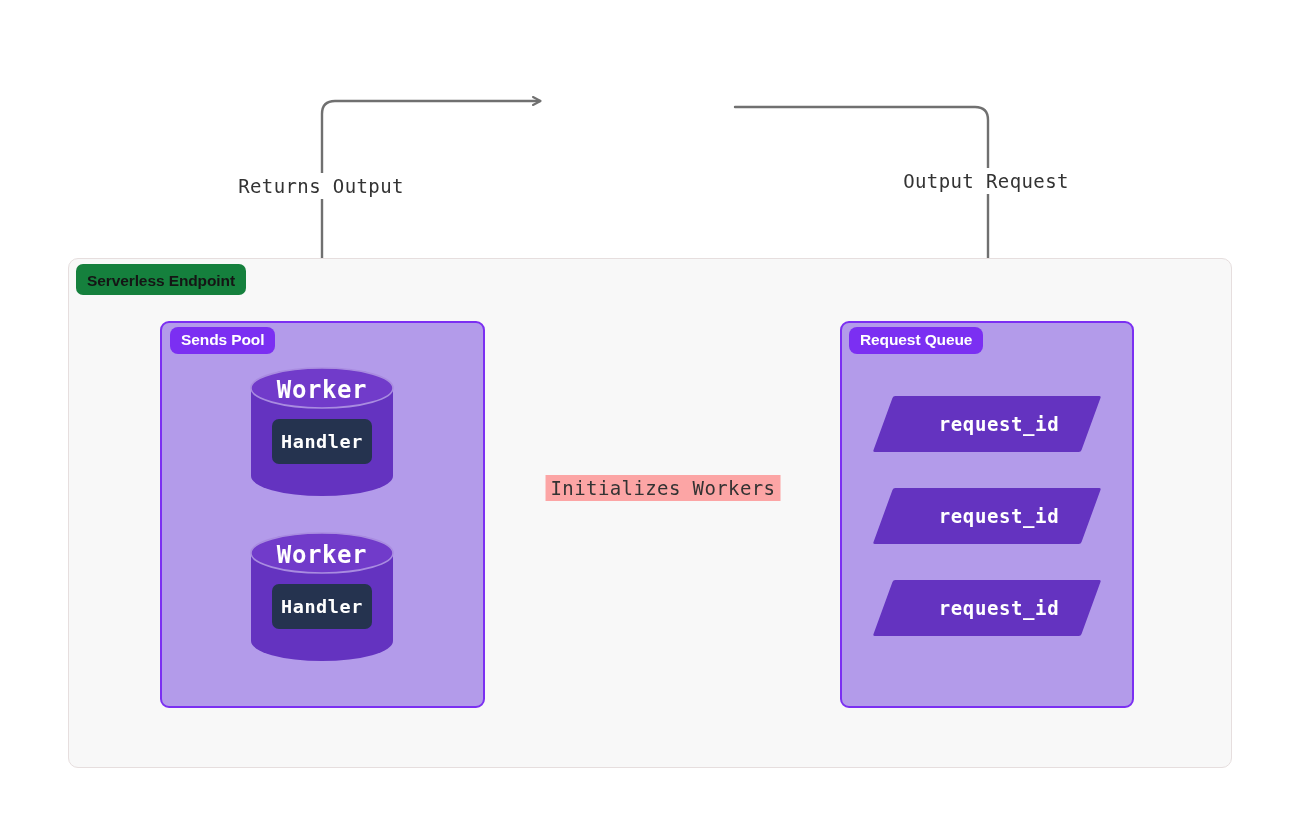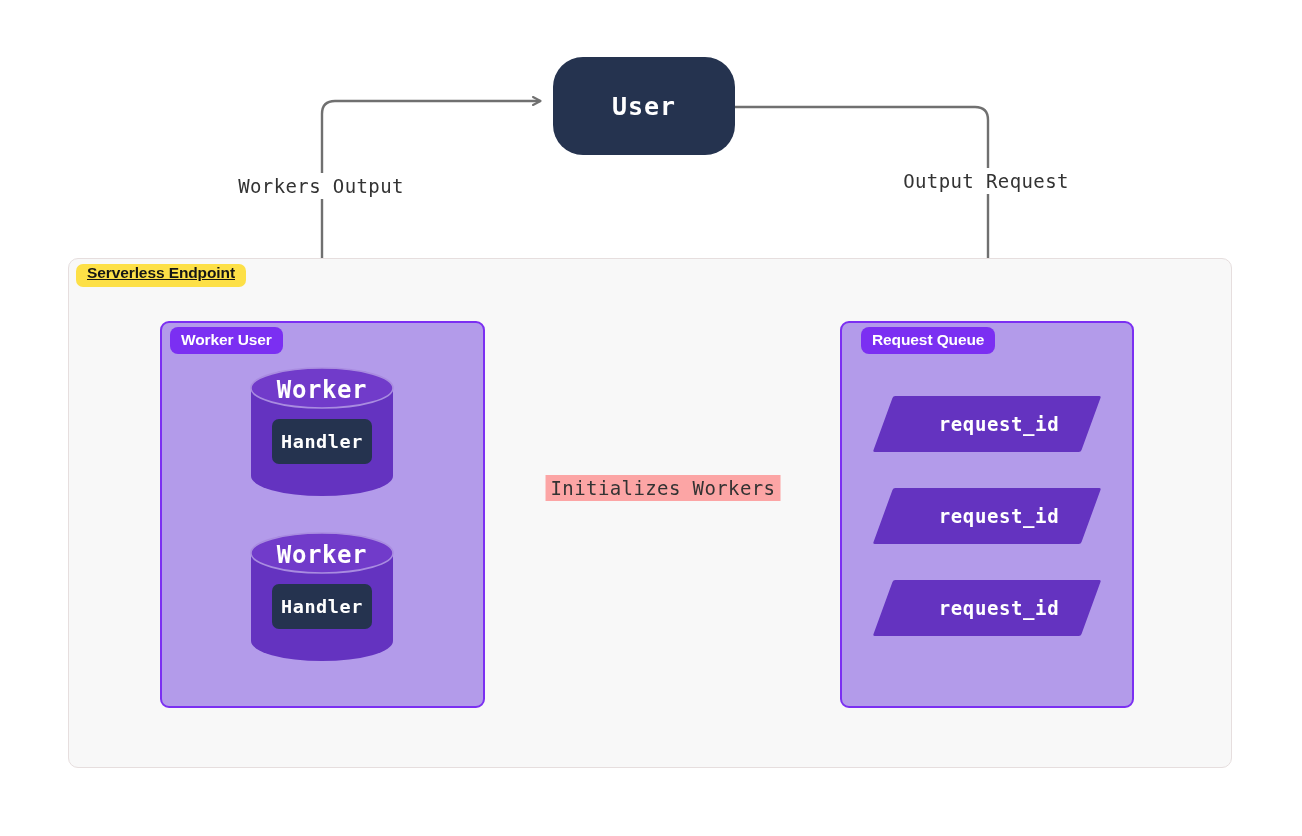--- a/index.html
+++ b/index.html
@@ -36,30 +36,29 @@
     height: 510px;
     background: #f8f8f8;
     border: 1.4px solid #e6dede;
     border-radius: 10px;
     box-sizing: border-box;
   }
   .endpoint-label {
     position: absolute;
     left: 76px;
     top: 264px;
-    background: #fde047;
+    background: #15803d;
     color: #151515;
     font-family: "Liberation Sans", sans-serif;
     font-weight: bold;
     font-size: 15.5px;
     letter-spacing: -0.1px;
-    padding: 0 11px 5px 11px;
+    padding: 8px 11px 5px 11px;
     border-radius: 7px;
     white-space: nowrap;
-    text-decoration: underline;
   }
 
   
   .cluster {
     position: absolute;
     background: #b39bea;
     border: 2px solid #7b2ff2;
     border-radius: 9px;
     box-sizing: border-box;
   }
@@ -71,21 +70,21 @@
     font-weight: bold;
     font-size: 15.5px;
     letter-spacing: -0.1px;
     padding: 4px 11px 5px 11px;
     border-radius: 8px;
     white-space: nowrap;
   }
   #worker-pool-cluster { left: 160px; top: 321px; width: 325px; height: 387px; }
   #worker-pool-label   { left: 170px; top: 327px; }
   #request-queue-cluster { left: 840px; top: 321px; width: 294px; height: 387px; }
-  #request-queue-label   { left: 849px; top: 327px; margin-left: 12px; }
+  #request-queue-label   { left: 849px; top: 327px; }
 
   
   .user-node {
     position: absolute;
     left: 553px;
     top: 57px;
     width: 182px;
     height: 98px;
     background: #25334f;
     border-radius: 30px;
@@ -222,38 +221,37 @@
 
   <div id="worker-2" class="worker-cyl">
     <svg class="cyl-svg" viewBox="0 0 146 132">
       <path d="M 2 22 L 2 110 A 71 20 0 0 0 144 110 L 144 22 Z" fill="#6433c0"></path>
       <ellipse cx="73" cy="22" rx="71" ry="20" fill="#713bca" stroke="#a98ce0" stroke-width="1.6"></ellipse>
     </svg>
     <div class="worker-title">Worker</div>
     <div class="handler-box">Handler</div>
   </div>
 
-  <div id="worker-pool-label" class="cluster-label">Worker User</div>
+  <div id="worker-pool-label" class="cluster-label">Sends Pool</div>
 
   <div id="request-queue-cluster" class="cluster"></div>
 
   <div id="reqid-1" class="reqid">
     <div class="skew"></div>
     <div class="reqid-text">request_id</div>
   </div>
   <div id="reqid-2" class="reqid">
     <div class="skew"></div>
     <div class="reqid-text">request_id</div>
   </div>
   <div id="reqid-3" class="reqid">
     <div class="skew"></div>
     <div class="reqid-text">request_id</div>
   </div>
 
   <div id="request-queue-label" class="cluster-label">Request Queue</div>
 
-  <div class="user-node">User</div>
-
-  <div id="label-returns-output" class="edge-label">Workers Output</div>
+
+  <div id="label-returns-output" class="edge-label">Returns Output</div>
   <div id="label-sends-request" class="edge-label">Output Request</div>
   <div id="label-init-workers" class="edge-label">Initializes Workers</div>
 
 </div>
 
 </body></html>

